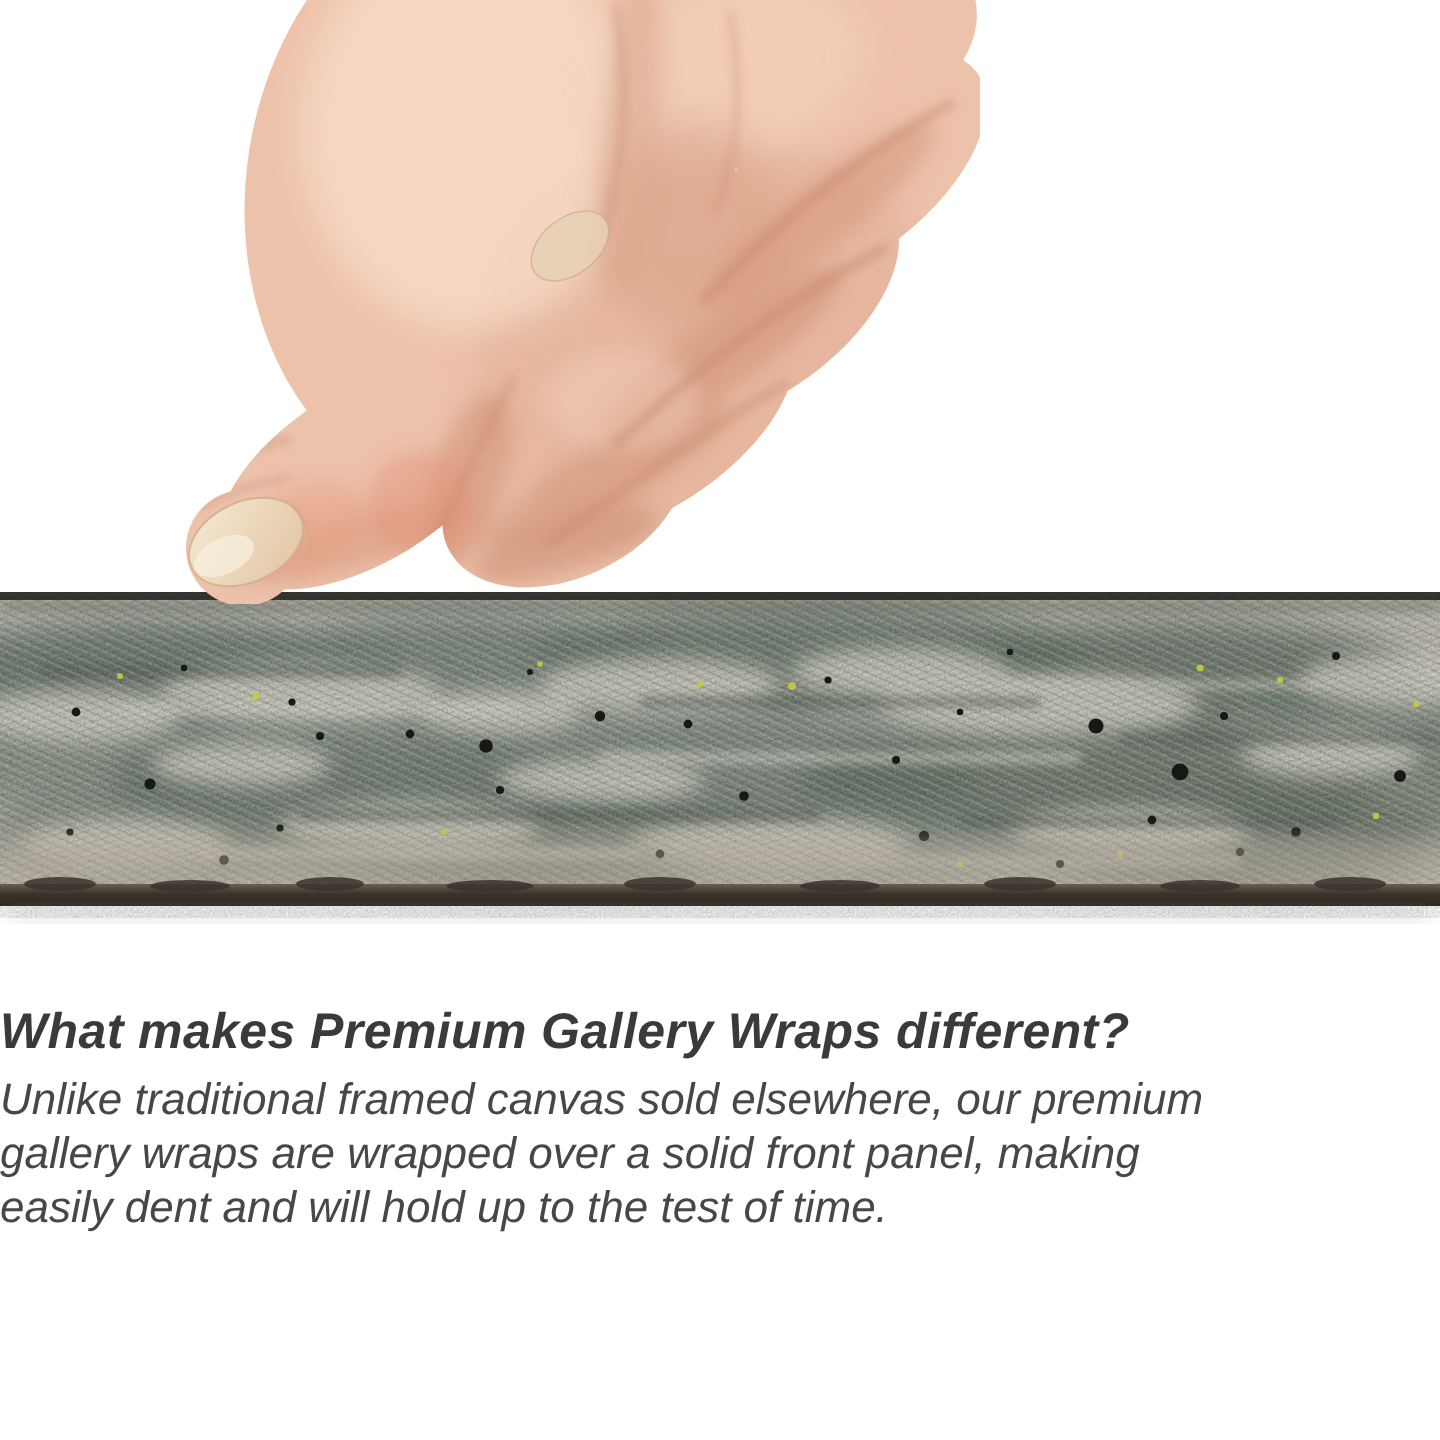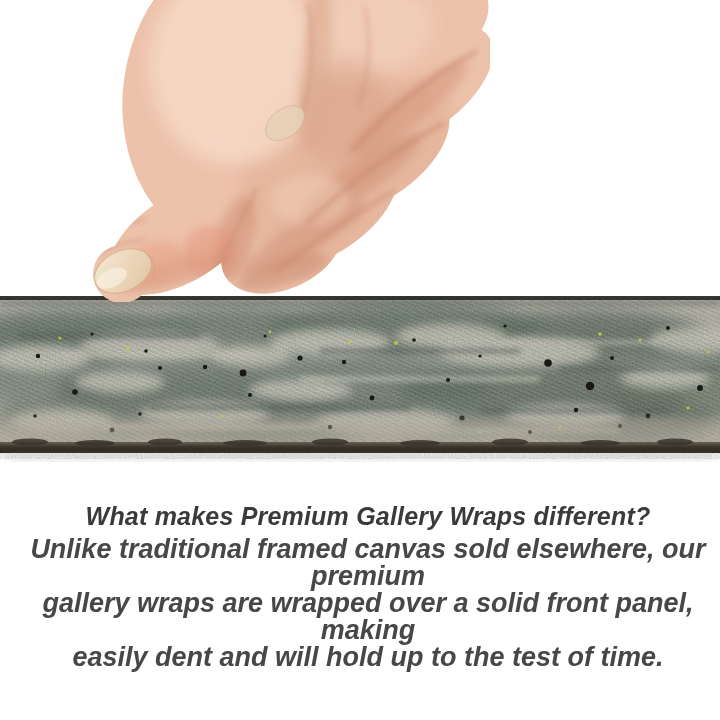--- a/index.html
+++ b/index.html
@@ -3,28 +3,28 @@
 <meta charset="utf-8">
 <style>
   html,body{margin:0;padding:0;background:#fff;}
   .stage{
     position:relative;width:720px;height:720px;background:#ffffff;
     overflow:hidden;font-family:"Liberation Sans",sans-serif;
   }
   .hand-svg{position:absolute;left:60px;top:0;width:430px;height:302px;z-index:3;}
   .canvas-svg{position:absolute;left:0;top:296px;width:720px;height:168px;z-index:2;}
   .copy{
-    position:absolute;left:16px;right:0;top:501px;z-index:4;
-    text-align:center;font-style:italic;color:#464646;
+    position:absolute;left:0;right:0;top:501px;z-index:4;
+    font-style:italic;color:#464646;
   }
   .copy h2{
     margin:0 0 4px 0;font-size:25px;line-height:31px;font-weight:700;
     color:#3a3a3a;letter-spacing:.2px;font-style:italic;
   }
-  .copy .line{font-size:27px;line-height:27px;font-weight:700;color:#474747;}
+  .copy .line{font-size:22px;line-height:27px;font-weight:400;color:#474747;}
 </style>
 </head>
 <body>
 
 <div class="stage">
 
   <svg class="hand-svg" viewBox="0 0 430 302" aria-hidden="true">
     <defs>
       <filter id="b3" x="-60%" y="-60%" width="220%" height="220%">
           <feGaussianBlur stdDeviation="2.5"></feGaussianBlur>

